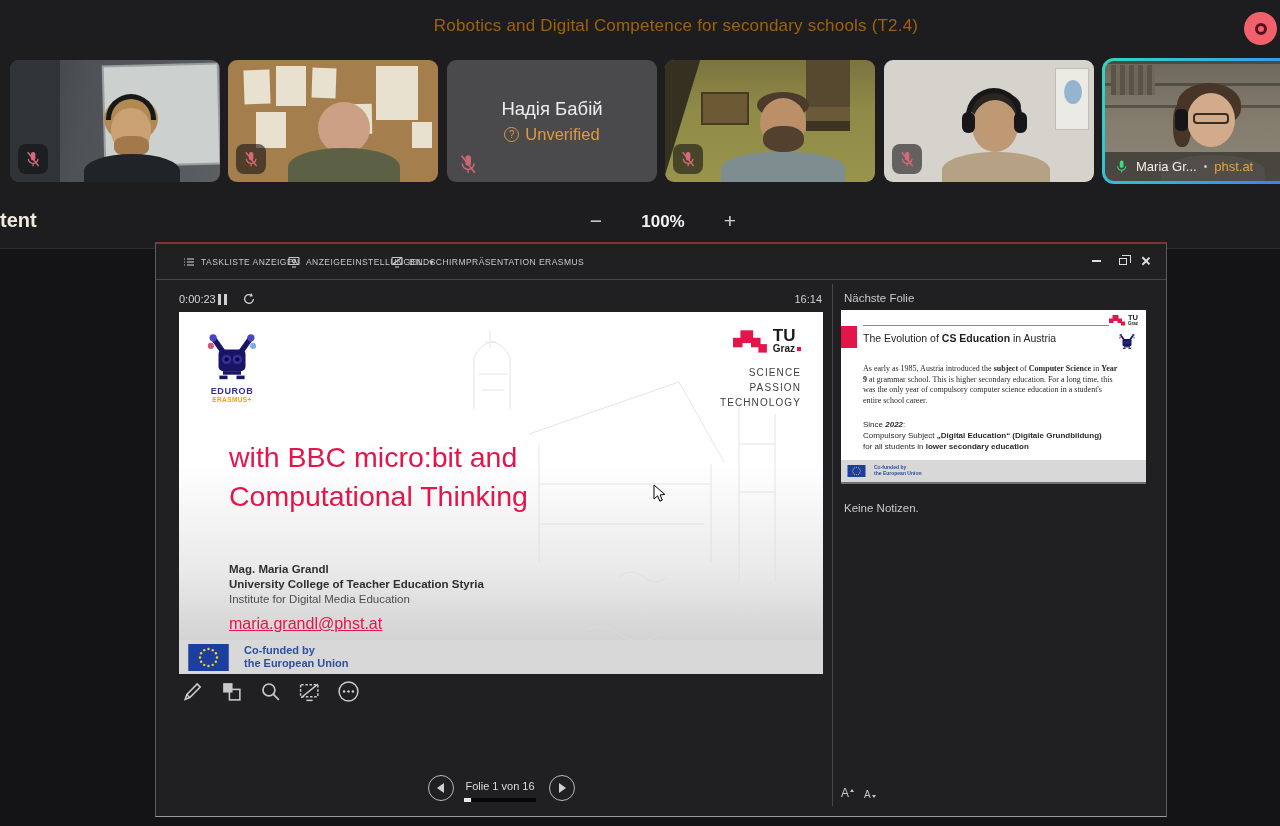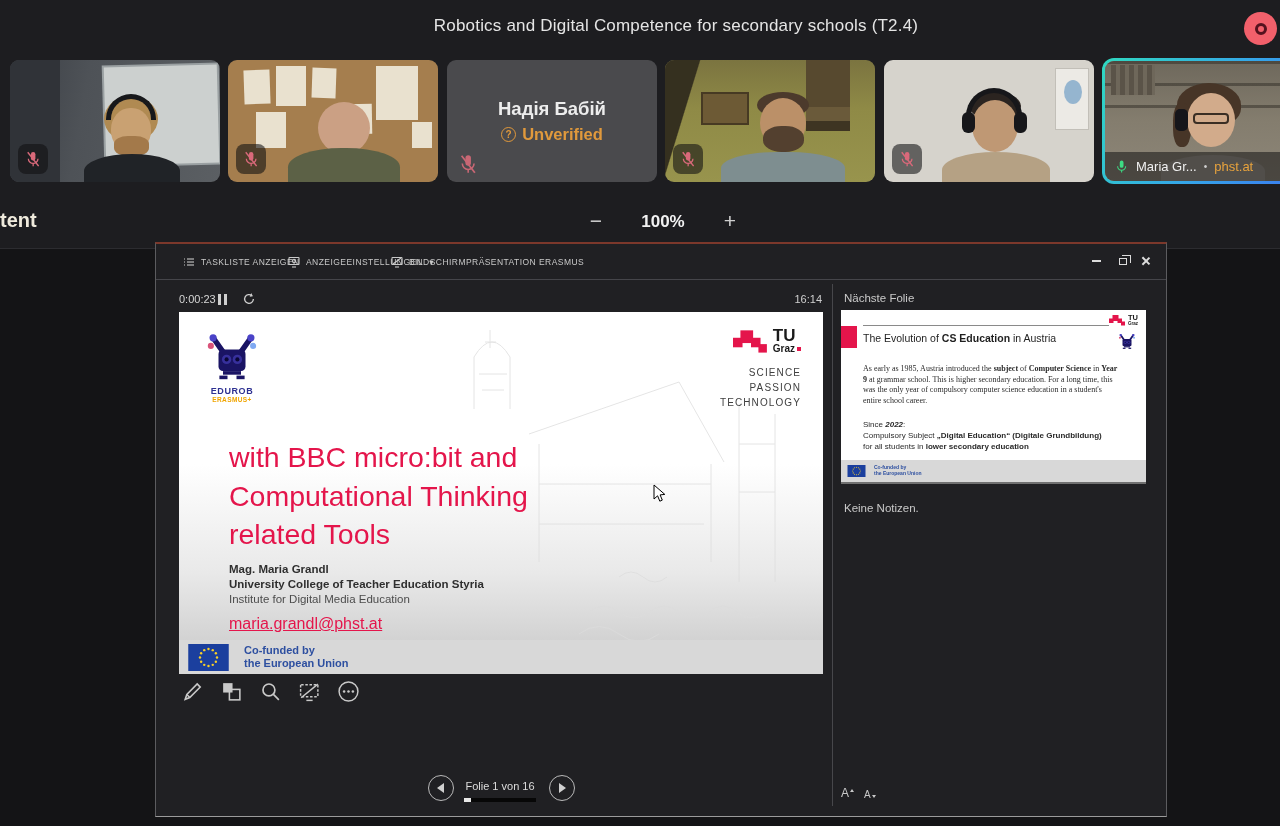--- a/index.html
+++ b/index.html
@@ -2,21 +2,21 @@
 <html><head>
 <meta charset="utf-8">
 <style>
   * { box-sizing: border-box; margin: 0; padding: 0; }
   html,body { width:1280px; height:826px; background:#141416; font-family:"Liberation Sans", sans-serif; overflow:hidden; }
   .stage { position:relative; width:1280px; height:826px; overflow:hidden; background:#141416; }
   .upper { position:absolute; left:0; top:0; width:1280px; height:249px; background:#1d1d20; border-bottom:1px solid #2c2c30; }
 
   
   .topbar-title { position:absolute; left:0; top:16px; width:100%; text-align:center; padding-left:72px;
-    color:#e5e5e5; font-size:17px; letter-spacing:.2px; }
+    color:#a16207; font-size:17px; letter-spacing:.2px; }
   .record-btn { position:absolute; left:1244px; top:12px; width:33px; height:33px; border-radius:50%;
     background:#f2606b; display:flex; align-items:center; justify-content:center; }
   .record-ring { width:12px; height:12px; border-radius:50%; border:3.5px solid #55121e; }
 
   
   .tile { position:absolute; top:60px; width:210px; height:122px; border-radius:9px; overflow:hidden; background:#2a2a2d; }
   .art { position:absolute; }
   .mic-badge { position:absolute; left:8px; bottom:8px; width:30px; height:30px; border-radius:8px;
     background:rgba(16,16,18,.58); display:flex; align-items:center; justify-content:center; color:#d9697a; }
   .mic-ico { width:18px; height:18px; color:inherit; }
@@ -39,21 +39,21 @@
   .t2 .p2 { left:48px; top:6px;  width:30px; height:40px; }
   .t2 .p3 { left:84px; top:8px;  width:24px; height:30px; transform:rotate(2deg); }
   .t2 .p4 { left:148px; top:6px; width:42px; height:54px; }
   .t2 .p5 { left:118px; top:44px; width:26px; height:30px; transform:rotate(-1deg); }
   .t2 .p6 { left:28px; top:52px; width:30px; height:36px; }
   .t2 .p7 { left:184px; top:62px; width:20px; height:26px; }
   .t2 .head { left:90px; top:42px; width:52px; height:52px; border-radius:50%; background:#cba084; }
   .t2 .torso { left:60px; top:88px; width:112px; height:40px; border-radius:48% 48% 0 0; background:#5c6146; }
 
   
-  .t3 { background:#4a4a4d; display:flex; flex-direction:column; align-items:center; justify-content:center; gap:5px;font-weight:bold; }
+  .t3 { background:#4a4a4d; display:flex; flex-direction:column; align-items:center; justify-content:center; gap:5px; }
   .t3 .pname { color:#ededed; font-size:18.5px; }
   .t3 .status { display:flex; align-items:center; gap:6px; color:#e0993c; font-size:16.5px; }
   .t3 .qmark { width:15px; height:15px; border:1.6px solid #e0993c; border-radius:50%;
     font-size:10px; display:flex; align-items:center; justify-content:center; }
 
   
   .t4 .bg { inset:0; background:linear-gradient(180deg,#7b7440 0%,#8f8a46 40%,#98944d 100%); }
   .t4 .ceil { inset:0; background:linear-gradient(107deg,#35301f 14%,rgba(0,0,0,0) 14.5%); }
   .t4 .shelf { right:12%; top:0; width:21%; height:58%; background:#57492f;
     box-shadow:inset 0 -10px 0 #3e3422, inset 0 -24px 0 #6a5a3a; }
@@ -476,21 +476,20 @@
         <div class="tu-tagline">
           <div>SCIENCE</div>
           <div>PASSION</div>
           <div>TECHNOLOGY</div>
         </div>
       </div>
 
       <div class="slide-title">
         <div>with BBC micro:bit and</div>
         <div>Computational Thinking</div>
-        <div>related Tools</div>
       </div>
 
       <div class="author-block">
         <div class="b">Mag. Maria Grandl</div>
         <div class="b">University College of Teacher Education Styria</div>
         <div class="n">Institute for Digital Media Education</div>
       </div>
 
       <a class="slide-email">maria.grandl@phst.at</a>
 

